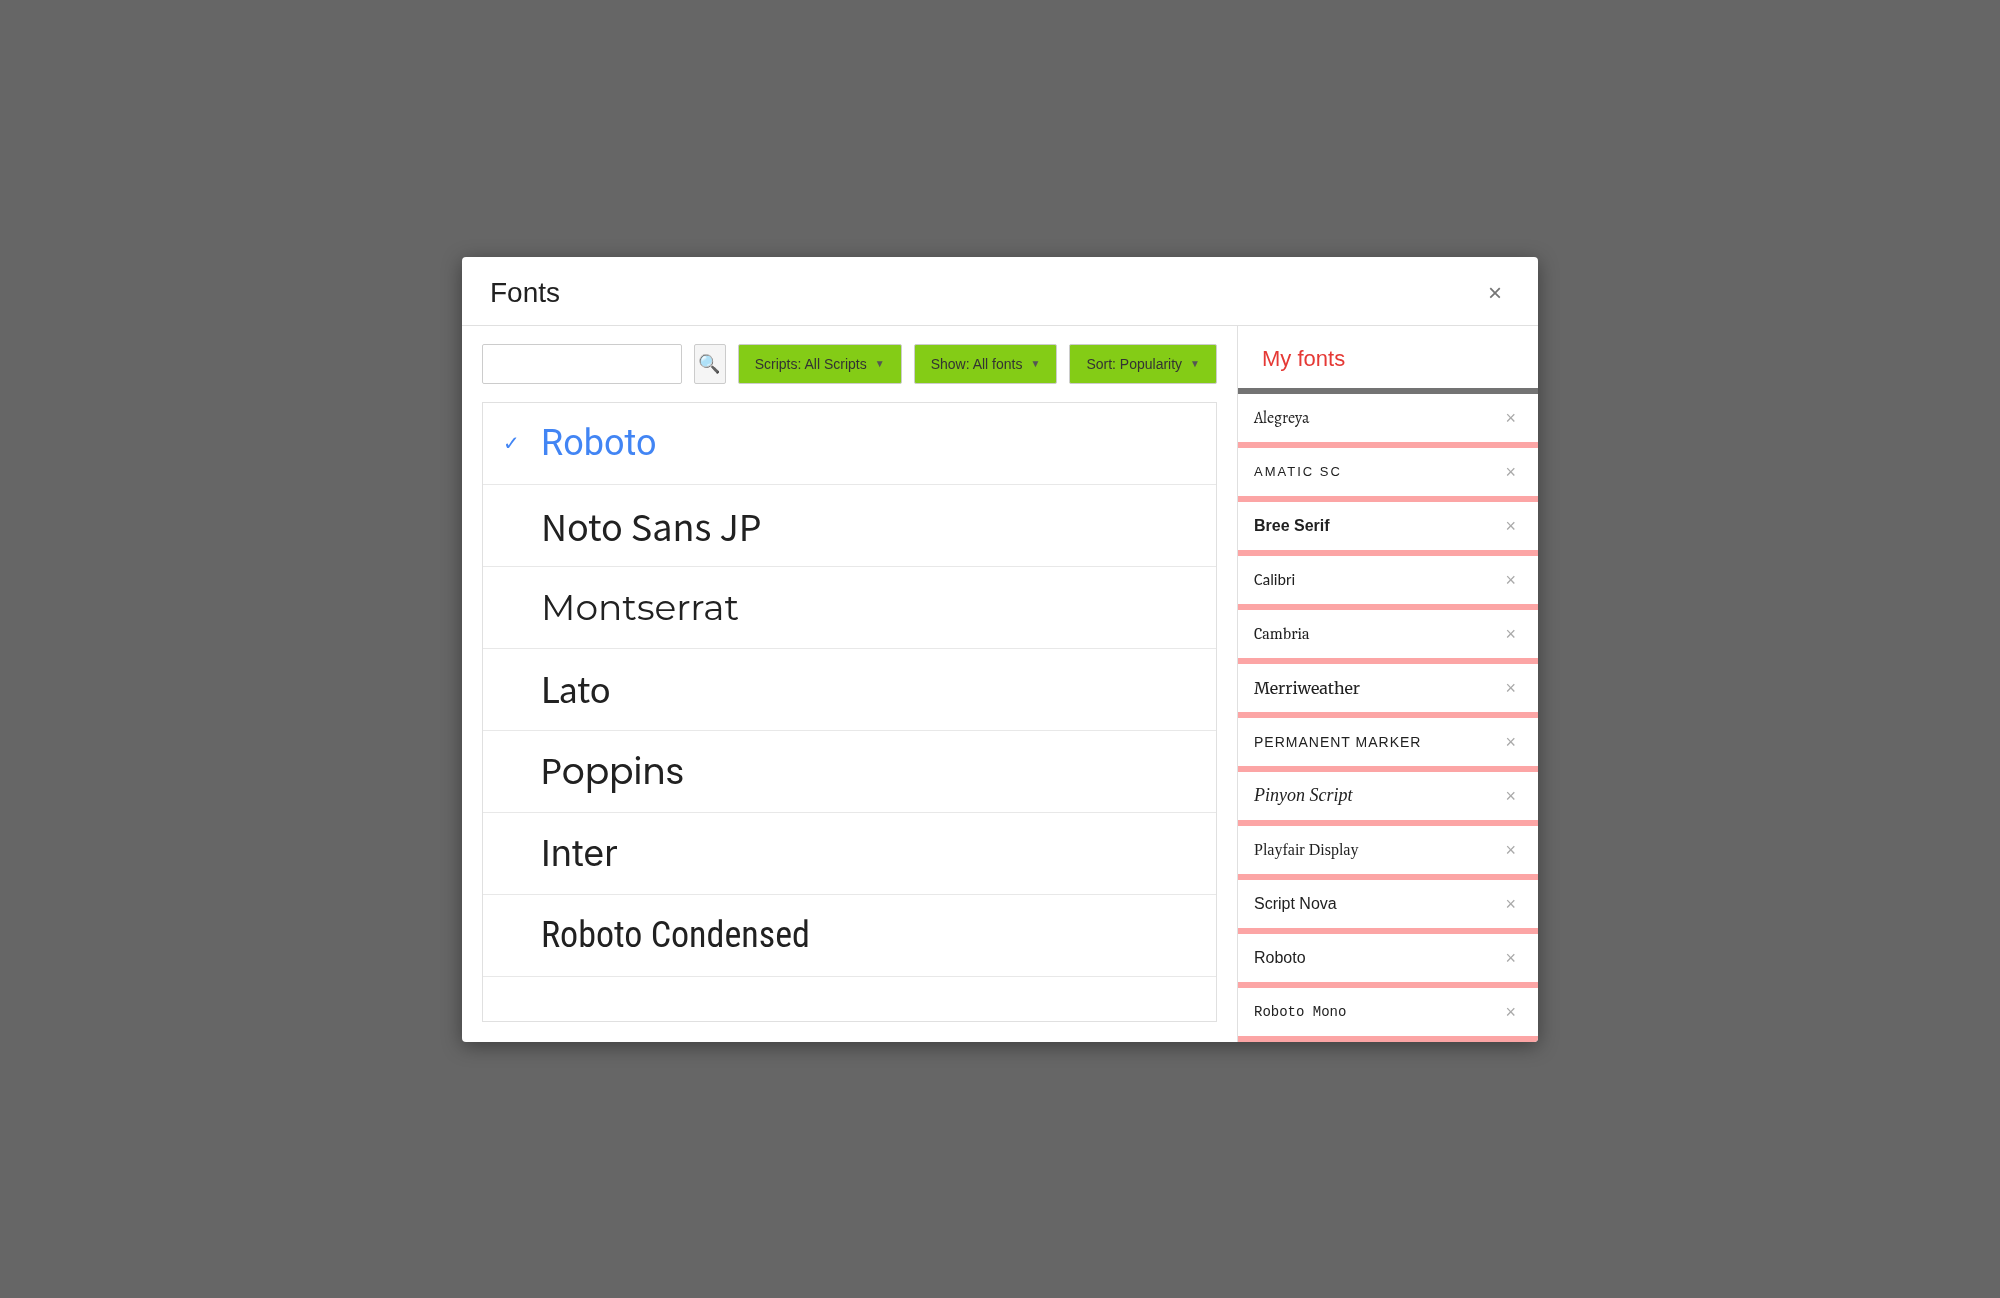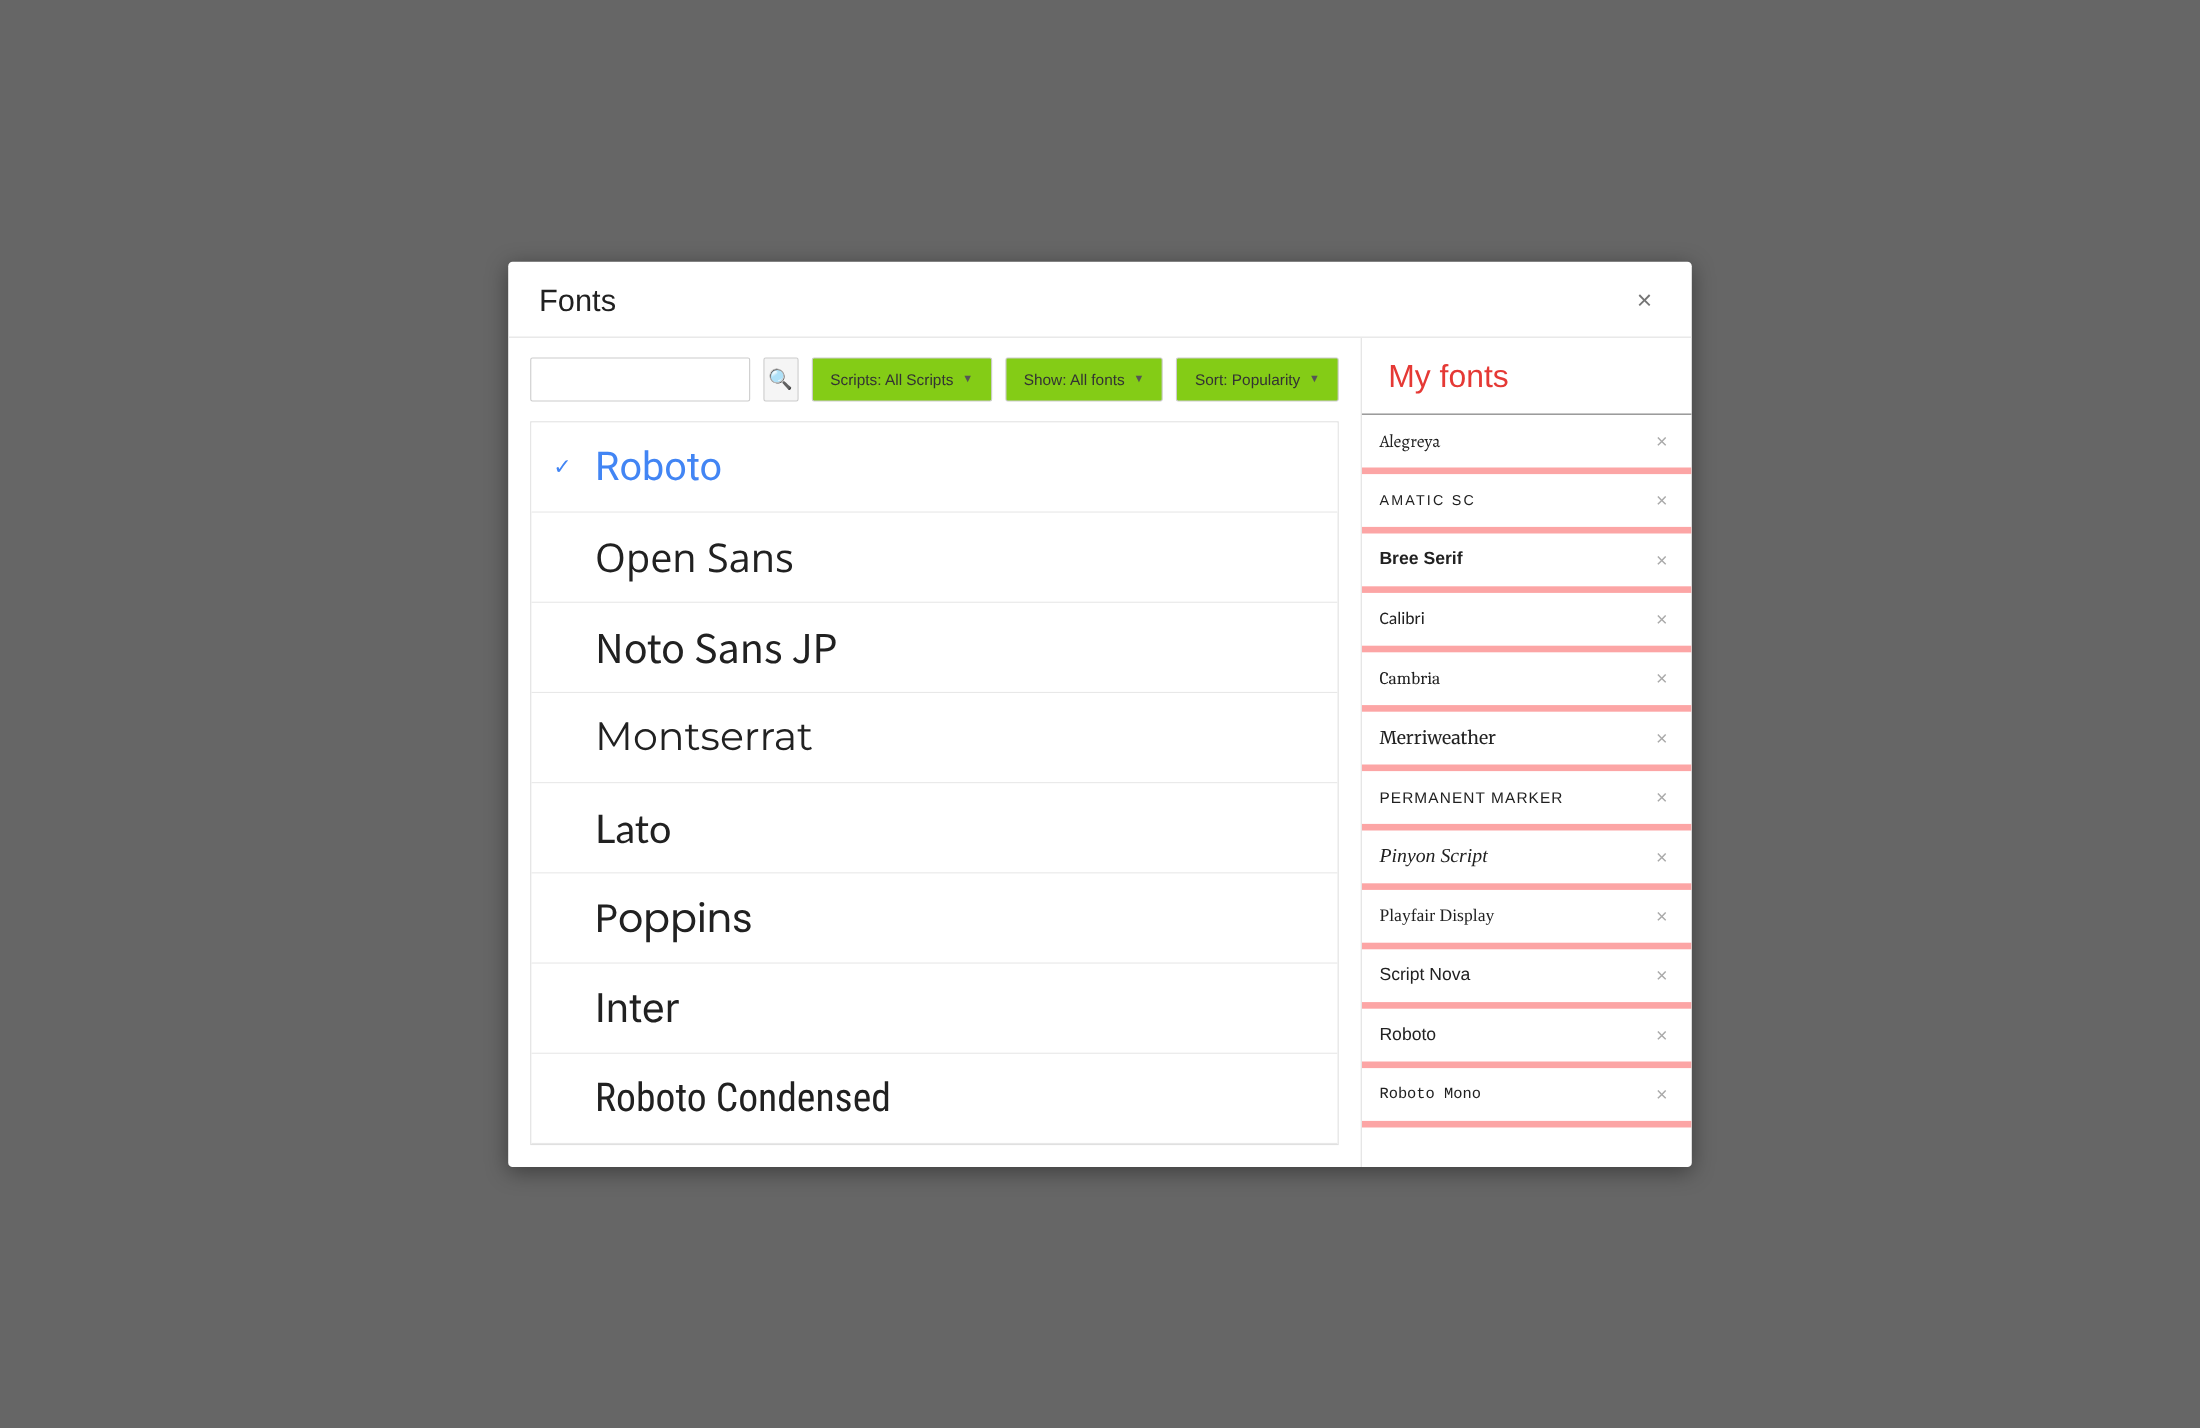--- a/index.html
+++ b/index.html
@@ -203,24 +203,24 @@
     .right-panel {
       width: 300px;
       display: flex;
       flex-direction: column;
       overflow: hidden;
       flex-shrink: 0;
     }
 
     .my-fonts-header {
       padding: 20px 24px 16px 24px;
-      font-size: 29px;
+      font-size: 22px;
       color: #e53935;
       font-weight: 400;
-      border-bottom: 1px solid #737373;
+      border-bottom: 6px solid #737373;
     }
 
     .my-fonts-list {
       flex: 1;
       overflow-y: auto;
     }
 
     .my-font-item {
       display: flex;
       align-items: center;
@@ -296,24 +296,20 @@
         </button>
       </div>
 
       <div class="font-list">
 
         <div class="font-item font-item-roboto selected">
           <span class="checkmark">✓</span>
           <span class="font-name selected-name">Roboto</span>
         </div>
 
-        <div class="font-item font-item-opensans">
-          <span class="checkmark" style="visibility:hidden">✓</span>
-          <span class="font-name">Open Sans</span>
-        </div>
 
         <div class="font-item font-item-notosans">
           <span class="checkmark" style="visibility:hidden">✓</span>
           <span class="font-name">Noto Sans JP</span>
         </div>
 
         <div class="font-item font-item-montserrat">
           <span class="checkmark" style="visibility:hidden">✓</span>
           <span class="font-name">Montserrat</span>
         </div>

